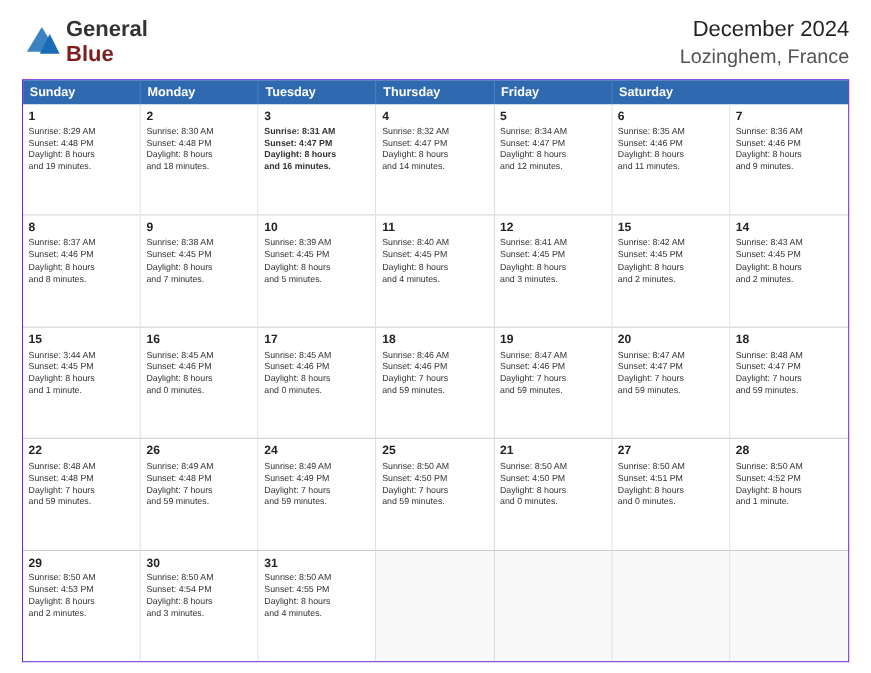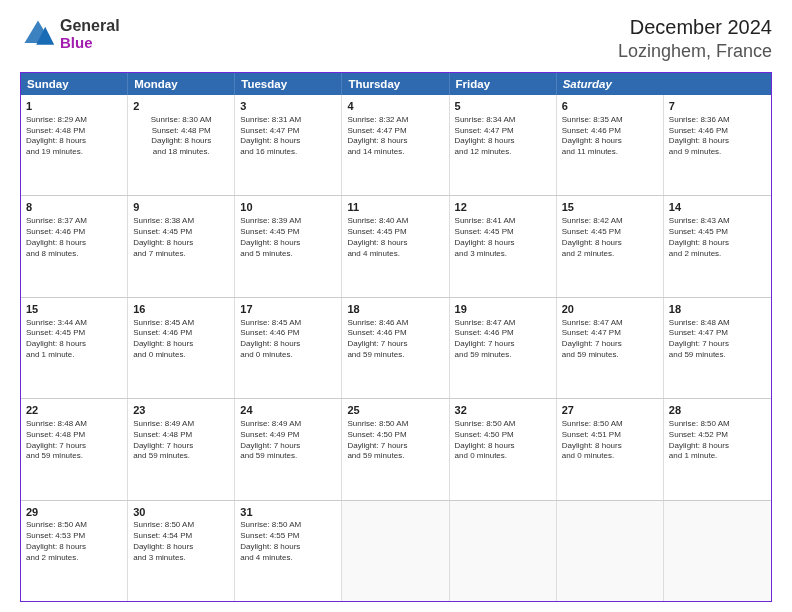--- a/index.html
+++ b/index.html
@@ -27,28 +27,28 @@
       display: flex;
       align-items: center;
       gap: 4px;
     }
     .logo-text {
       display: flex;
       flex-direction: column;
       line-height: 1.1;
     }
     .logo-general {
-      font-size: 16px;
+      font-size: 20px;
       font-weight: bold;
       color: #333;
     }
     .logo-blue {
-      font-size: 15px;
+      font-size: 20px;
       font-weight: bold;
-      color: #a21caf;
+      color: #7f1d1d;
     }
     .logo-icon {
       width: 36px;
       height: 36px;
     }
     .title-block {
       text-align: right;
     }
     .month-title {
       font-size: 20px;
@@ -72,21 +72,21 @@
       background: #2f6ab0;
     }
     .cal-header-cell {
       color: #fff;
       font-size: 11.5px;
       font-weight: bold;
       padding: 5px 6px;
       text-align: left;
       border-right: 1px solid #4a80be;
     }
-    .cal-header-cell:last-child { border-right: none; font-style: italic; }
+    .cal-header-cell:last-child { border-right: none; }
     .cal-body {
       flex: 1;
       display: flex;
       flex-direction: column;
     }
     .cal-week {
       display: grid;
       grid-template-columns: repeat(7, 1fr);
       flex: 1;
       border-top: 1px solid #ccc;
@@ -151,28 +151,28 @@
         <div class="cal-week">
           <div class="cal-cell">
             <span class="day-num">1</span>
             <div class="cell-text" style="white-space: pre-line;">Sunrise: 8:29 AM
 Sunset: 4:48 PM
 Daylight: 8 hours
 and 19 minutes.</div>
           </div>
           <div class="cal-cell">
             <span class="day-num">2</span>
-            <div class="cell-text" style="white-space: pre-line; text-align: center;">Sunrise: 8:30 AM
+            <div class="cell-text" style="white-space: pre-line;">Sunrise: 8:30 AM
 Sunset: 4:48 PM
 Daylight: 8 hours
 and 18 minutes.</div>
           </div>
           <div class="cal-cell">
             <span class="day-num">3</span>
-            <div class="cell-text" style="white-space: pre-line;">Sunrise: 8:31 AM
+            <div class="cell-text" style="white-space: pre-line; font-weight: bold;">Sunrise: 8:31 AM
 Sunset: 4:47 PM
 Daylight: 8 hours
 and 16 minutes.</div>
           </div>
           <div class="cal-cell">
             <span class="day-num">4</span>
             <div class="cell-text" style="white-space: pre-line;">Sunrise: 8:32 AM
 Sunset: 4:47 PM
 Daylight: 8 hours
 and 14 minutes.</div>
@@ -303,42 +303,42 @@
         </div>
         <div class="cal-week">
           <div class="cal-cell">
             <span class="day-num">22</span>
             <div class="cell-text" style="white-space: pre-line;">Sunrise: 8:48 AM
 Sunset: 4:48 PM
 Daylight: 7 hours
 and 59 minutes.</div>
           </div>
           <div class="cal-cell">
-            <span class="day-num">23</span>
+            <span class="day-num">26</span>
             <div class="cell-text" style="white-space: pre-line;">Sunrise: 8:49 AM
 Sunset: 4:48 PM
 Daylight: 7 hours
 and 59 minutes.</div>
           </div>
           <div class="cal-cell">
             <span class="day-num">24</span>
             <div class="cell-text" style="white-space: pre-line;">Sunrise: 8:49 AM
 Sunset: 4:49 PM
 Daylight: 7 hours
 and 59 minutes.</div>
           </div>
           <div class="cal-cell">
             <span class="day-num">25</span>
             <div class="cell-text" style="white-space: pre-line;">Sunrise: 8:50 AM
 Sunset: 4:50 PM
 Daylight: 7 hours
 and 59 minutes.</div>
           </div>
           <div class="cal-cell">
-            <span class="day-num">32</span>
+            <span class="day-num">21</span>
             <div class="cell-text" style="white-space: pre-line;">Sunrise: 8:50 AM
 Sunset: 4:50 PM
 Daylight: 8 hours
 and 0 minutes.</div>
           </div>
           <div class="cal-cell">
             <span class="day-num">27</span>
             <div class="cell-text" style="white-space: pre-line;">Sunrise: 8:50 AM
 Sunset: 4:51 PM
 Daylight: 8 hours

